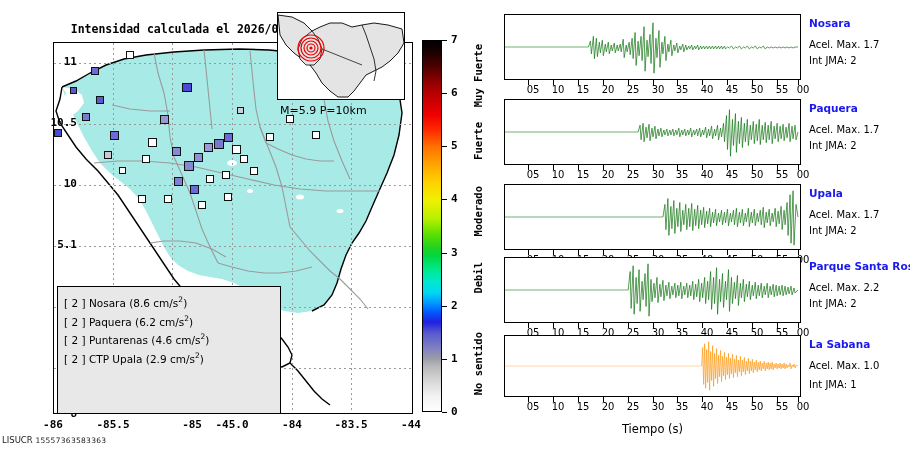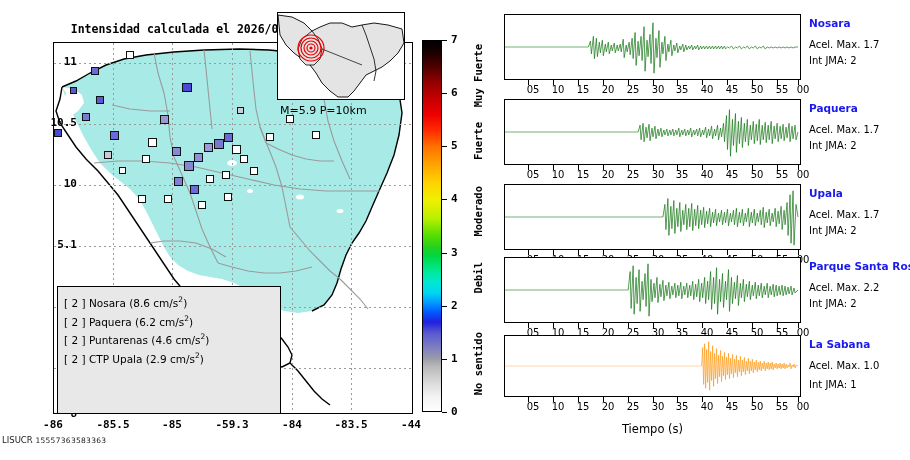--- a/index.html
+++ b/index.html
@@ -221,22 +221,22 @@
       <div class="ytick-label" style="top:123px;">10.5</div>
       <div class="ytick-label" style="top:184px;">10</div>
       <div class="ytick-label" style="top:245px;">5.1</div>
       <div class="ytick-label" style="top:306px;">9</div>
       <div class="ytick-label" style="top:367px;">8.5</div>
       <div class="ytick-label" style="top:414px;">8</div>
     </div>
     <div>
       <div class="xtick-label" style="left:53px;">-86</div>
       <div class="xtick-label" style="left:113px;">-85.5</div>
-      <div class="xtick-label" style="left:172px;">-85</div>
-      <div class="xtick-label" style="left:232px;">-59.3</div>
+      <div class="xtick-label" style="left:172px;text-align:right;">-85</div>
+      <div class="xtick-label" style="left:232px;">-45.0</div>
       <div class="xtick-label" style="left:292px;">-84</div>
       <div class="xtick-label" style="left:351px;">-83.5</div>
       <div class="xtick-label" style="left:411px;">-44</div>
     </div>
 
     <div id="inset">
       <svg width="126" height="86" viewBox="0 0 126 86">
         <rect x="0" y="0" width="126" height="86" fill="#ffffff"></rect>
         <path d="M0,2 L14,4 L26,10 L34,18 L42,14 L52,10 L64,10 L74,14 L84,12 L96,10 L110,12 L124,16
                  L126,30 L120,40 L112,48 L104,54 L96,58 L88,62 L82,70 L76,78 L70,84 L60,84 L52,78

